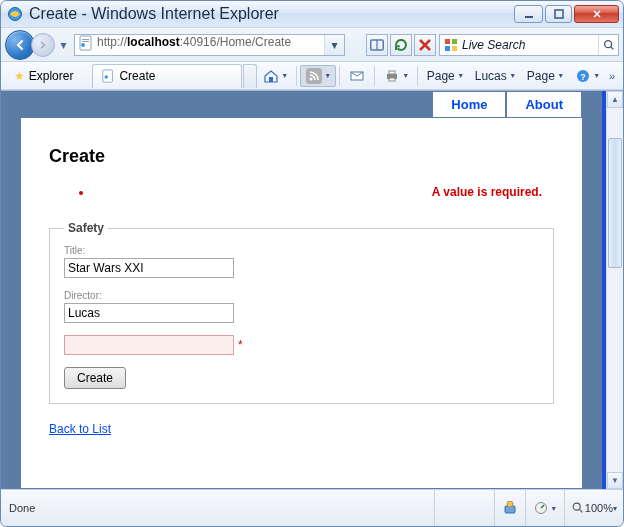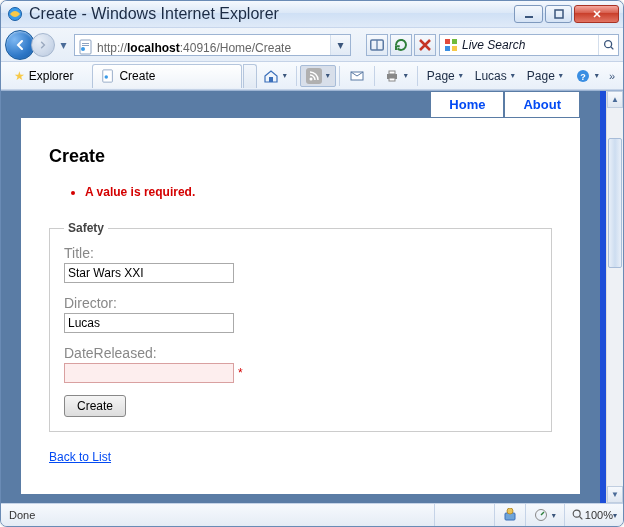--- a/index.html
+++ b/index.html
@@ -71,25 +71,25 @@
     display: flex; align-items: center; justify-content: center;
     color: #9aa9bf;
   }
   .nav-dd {
     width: 13px; height: 20px; margin-left: 2px;
     display: flex; align-items: center; justify-content: center;
     color: #4a6b98;
   }
   .addressbox {
     flex: 1;
-    display: flex; align-items: flex-end;
+    display: flex; align-items: flex-start;
     background: #fff;
     border: 1px solid #9db4d3;
     height: 22px;
-    margin-right: 15px;
+    margin-right: 21px;
   }
   .addressbox .page-icon { width: 16px; height: 16px; margin: 0 3px; }
   .addressbox .url { flex: 1; white-space: nowrap; overflow: hidden; }
   .addressbox .url b { color: #000; font-weight: bold; }
   .addressbox .url span.gray { color: #666; }
   .addr-dd, .addr-btn {
     width: 20px; height: 20px;
     display: flex; align-items: center; justify-content: center;
     border-left: 1px solid #d3deec;
     background: linear-gradient(to bottom, #f6f9fd, #e1eaf5);
@@ -165,21 +165,21 @@
     flex: 1;
     display: flex;
     border-top: 1px solid #9db4d3;
     position: relative;
     background: #fff;
   }
   .viewport {
     flex: 1;
     overflow: hidden;
     position: relative;
-    border-right: 6px solid #1d4ed8;
+    border-right: 4px solid #1d4ed8;
     padding-left: 44px;
   }
   .scroll-v {
     width: 17px;
     background: #f0f0f0;
     border-left: 1px solid #ddd;
     display: flex; flex-direction: column;
   }
   .scroll-v .sbtn {
     height: 17px;
@@ -229,39 +229,39 @@
     margin: 8px 0 18px 0;
     font-weight: bold;
   }
   .validation-summary {
     color: #d40000;
     font-weight: bold;
     font-family: Verdana, sans-serif;
     font-size: 12px;
     margin: 0 0 22px 0;
   }
-  .validation-summary ul { margin: 4px; padding-left: 32px; }
+  .validation-summary ul { margin: 12px; padding-left: 32px; text-align: right; }
   fieldset {
     border: 1px solid #ccc;
     padding: 10px 14px 14px 14px;
     margin: 0;
   }
   legend {
     font-family: Verdana, sans-serif;
     font-weight: bold;
     color: #444;
     padding: 0 4px;
     font-size: 12px;
   }
   .fld { margin-bottom: 12px; }
   .fld label {
     display: block;
     color: #888;
     font-family: Verdana, sans-serif;
-    font-size: 14px;
+    font-size: 10px;
     margin-bottom: 2px;
   }
   .fld input.text {
     width: 170px;
     border: 1px solid #aaa;
     padding: 2px 3px;
     font-family: Arial, sans-serif;
     font-size: 12px;
   }
   .fld input.text.err {
@@ -281,21 +281,21 @@
     display: inline-block;
     margin-top: 18px;
     color: #034af3;
     text-decoration: underline;
     font-family: Verdana, sans-serif;
     font-size: 12px;
   }
 
   
   .statusbar {
-    height: 23px;
+    height: 37px;
     display: flex; align-items: center;
     background: linear-gradient(to bottom, #f6f9fd, #e5ecf5);
     border-top: 1px solid #c5d3e7;
     font-size: 11px;
     color: #333;
     border-radius: 0 0 6px 6px;
   }
   .statusbar .cell {
     padding: 0 8px;
     height: 100%;
@@ -509,21 +509,20 @@
               <label>Title:</label>
               <input class="text" type="text" value="Star Wars XXI" style="">
             </div>
 
             <div class="fld">
               <label>Director:</label>
               <input class="text" type="text" value="Lucas" style="">
             </div>
 
             <div class="fld">
-              <label>DateReleased:</label>
               <input class="text err" type="text" value="" style=""><span class="req-star">*</span>
             </div>
 
             <button class="submit" type="button">Create</button>
           </fieldset>
 
           <a href="#" class="backlink">Back to List</a>
         </div>
       </div>
     </div>

